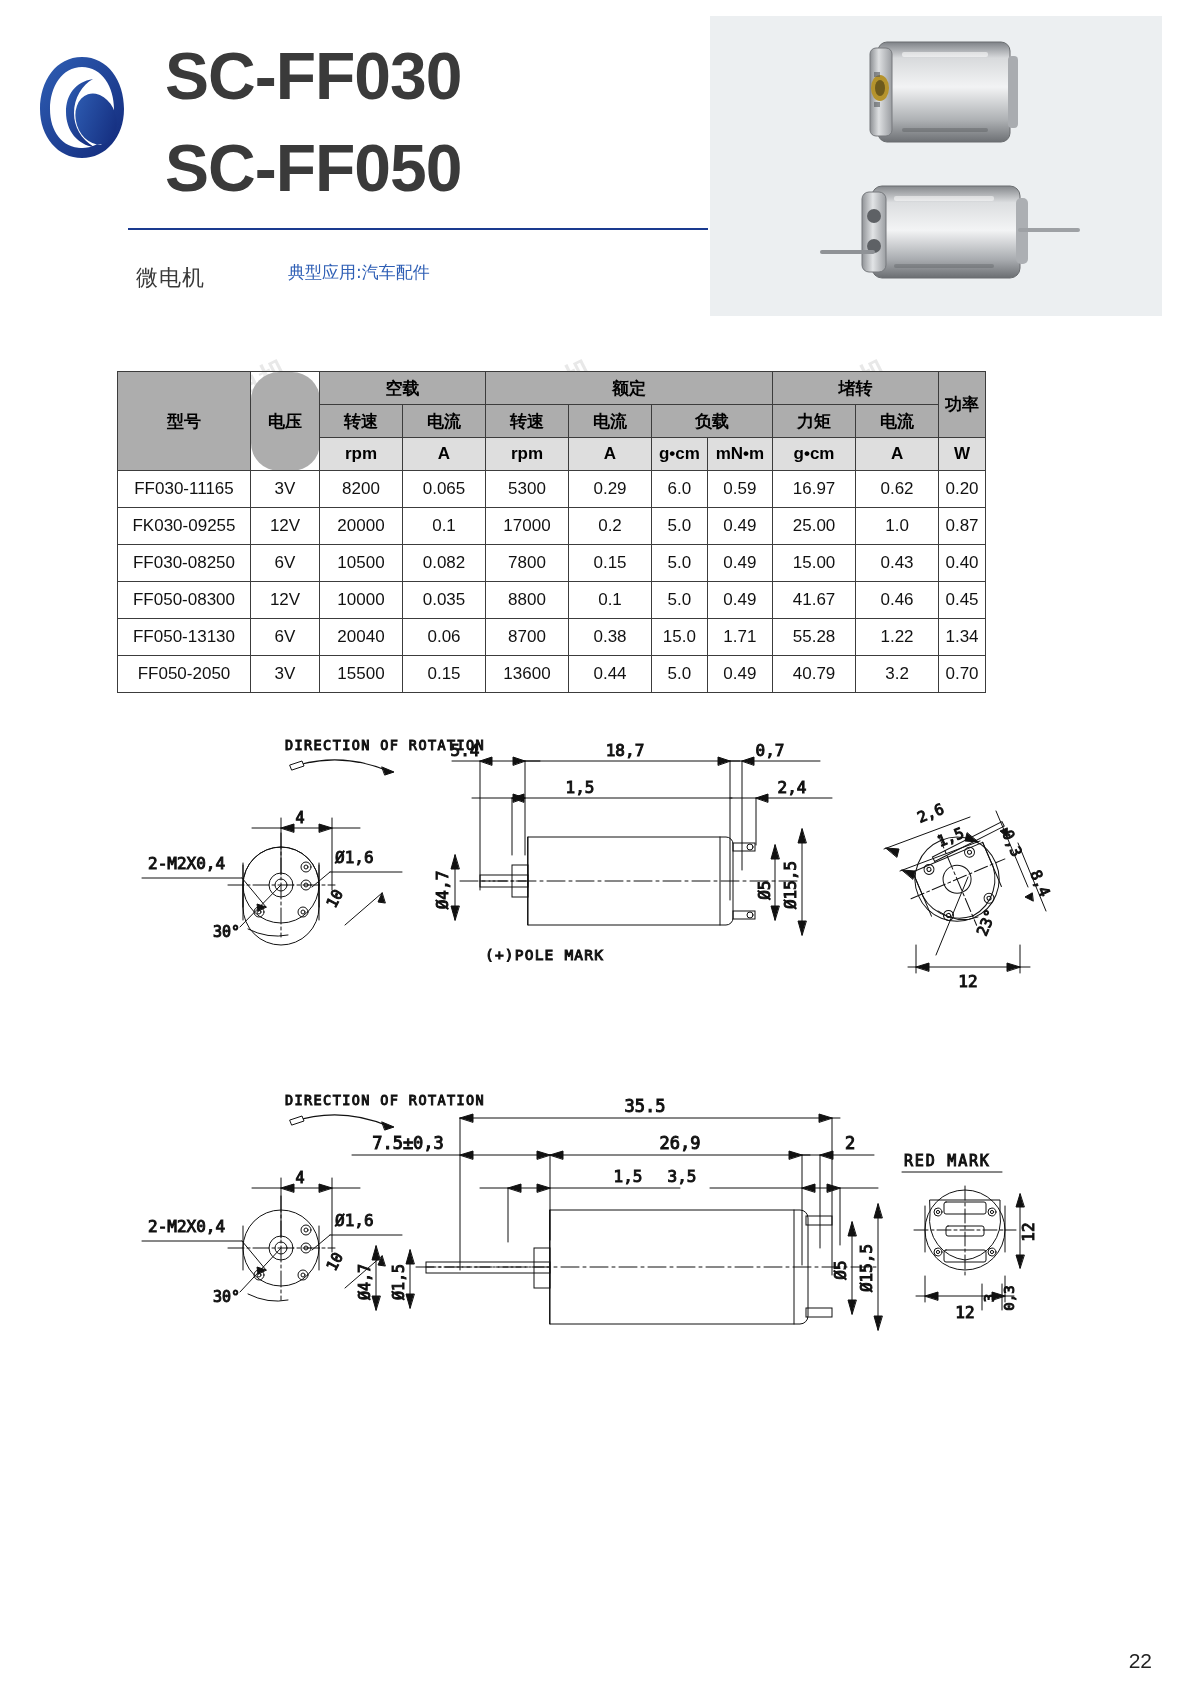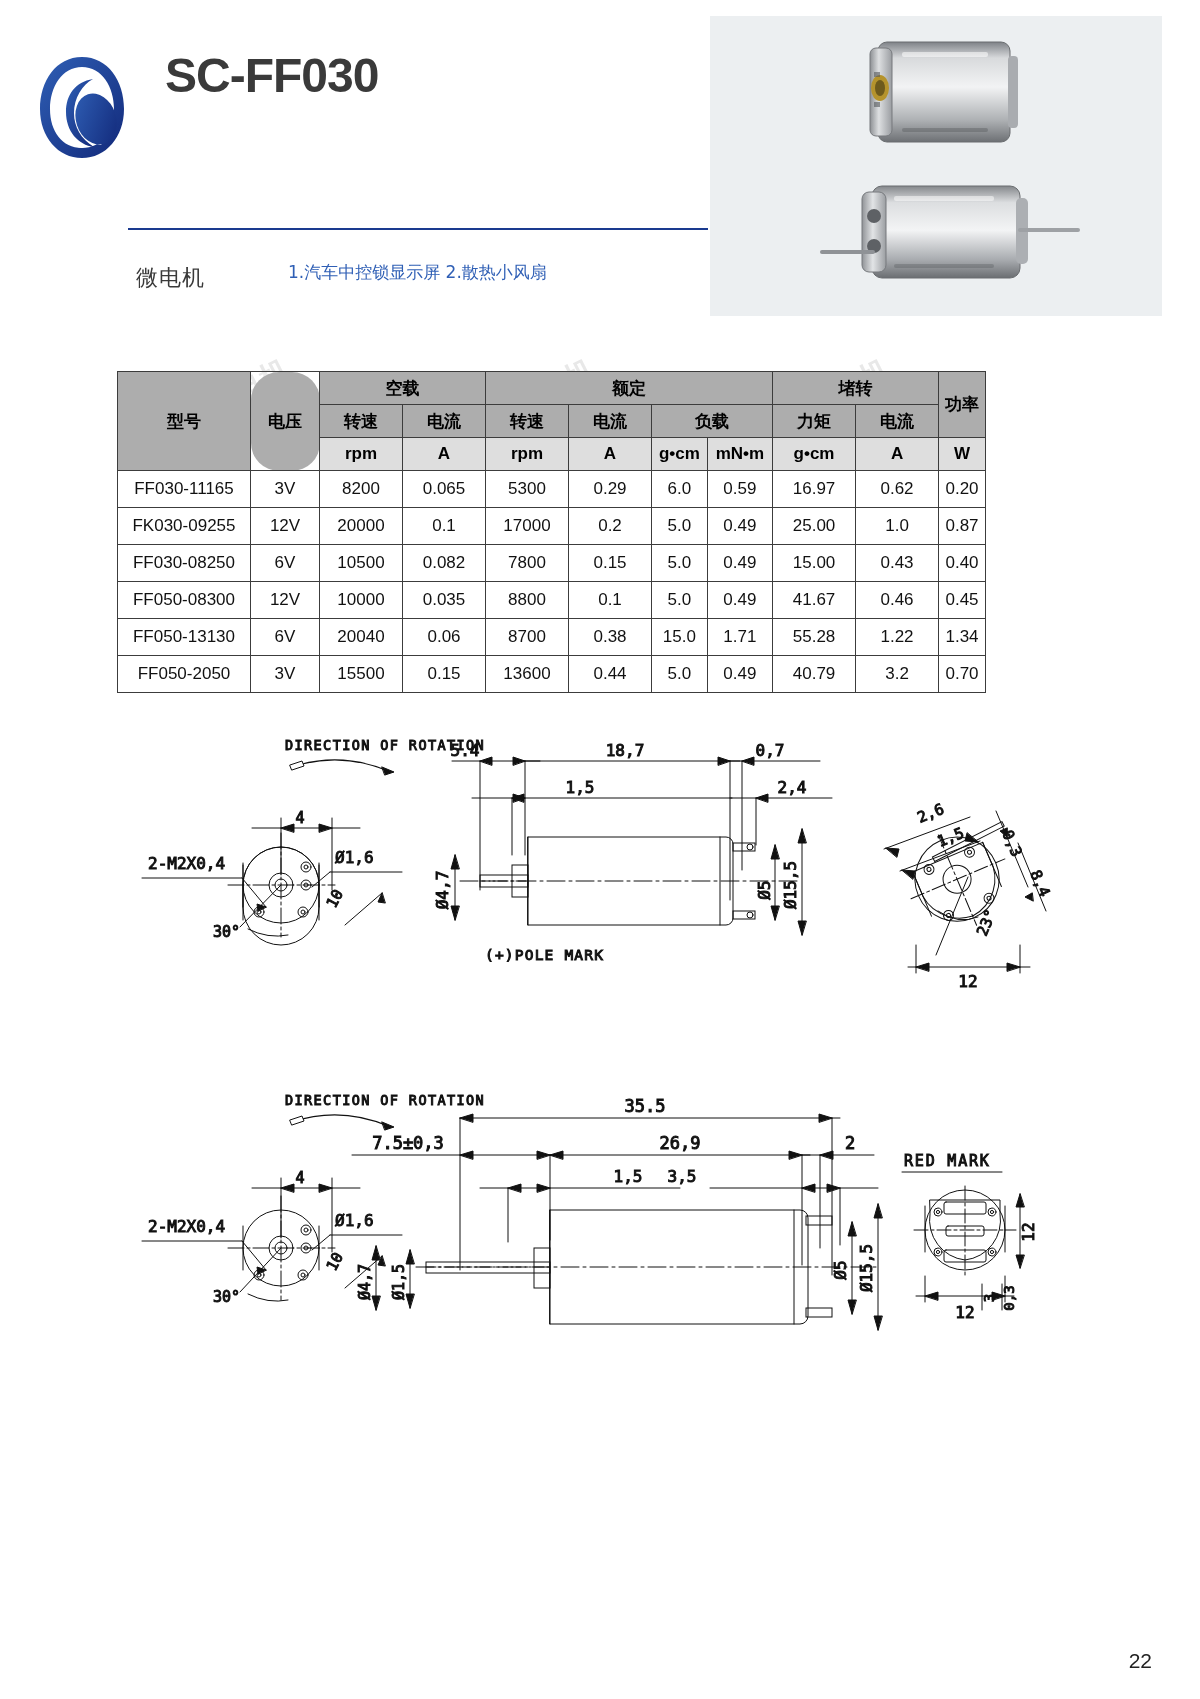--- a/index.html
+++ b/index.html
@@ -7,21 +7,21 @@
     width:1200px;height:1699px;background:#ffffff;
     font-family:"Liberation Sans", sans-serif;
     position:relative;overflow:hidden;
   }
   .page{position:relative;width:1200px;height:1699px;}
 
   
   .logo{position:absolute;left:38px;top:55px;width:88px;height:105px;}
   .title-block{position:absolute;left:165px;top:30px;}
   .title-line{
-    font-size:48px;font-weight:700;color:#3a3a3a;letter-spacing:-1px;
+    font-size:66px;font-weight:700;color:#3a3a3a;letter-spacing:-1px;
     line-height:92px;font-family:"Liberation Sans", sans-serif;
   }
   .hr-blue{
     position:absolute;left:128px;top:228px;width:580px;height:0;
     border-top:2.5px solid #1a3a8f;
   }
   .subtitle-row{position:absolute;left:136px;top:255px;width:600px;}
   .subtitle-cn{
     position:absolute;left:0;top:8px;font-size:22px;color:#3a3a3a;
     font-family:"DejaVu Sans", sans-serif;letter-spacing:1px;
@@ -101,28 +101,29 @@
                M44 12 C64 12 76 32 76 54 C76 76 64 93 44 93 C24 93 12 76 12 54 C12 32 24 12 44 12 Z" fill="url(#lg)"></path>
       <path d="M49 14 C28 16 16 34 16 55 C16 76 28 92 46 93 C30 86 23 72 23 55 C23 36 33 20 49 14 Z" fill="#ffffff"></path>
       <path d="M55 24 C37 27 28 40 28 57 C28 76 40 90 56 92 C43 84 36 72 36 58 C36 43 44 30 55 24 Z" fill="url(#lg)"></path>
       <path d="M61 32 C47 35 39 46 39 60 C39 76 50 89 64 90 C53 82 47 72 47 61 C47 48 53 38 61 32 Z" fill="#ffffff"></path>
       <ellipse cx="58" cy="64" rx="20" ry="26" fill="url(#lg)" transform="rotate(-18 58 64)"></ellipse>
     </svg>
   </div>
 
   <div class="title-block">
     <div class="title-line">SC-FF030</div>
+    <div class="title-line">SC-FF050</div>
   </div>
 
   <div class="hr-blue"></div>
 
   <div class="subtitle-row">
     <div class="subtitle-cn">微电机</div>
     <div class="apps">
-      <div>1.汽车中控锁显示屏    2.散热小风扇</div>
+      <div>典型应用:汽车配件</div>
     </div>
   </div>
 
   <div class="photo-panel">
     <svg class="motor-a" width="220" height="130" viewBox="0 0 220 130">
       <defs>
         <linearGradient id="mbodyA" x1="0" y1="0" x2="0" y2="1">
           <stop offset="0%" stop-color="#7e8287"></stop>
           <stop offset="16%" stop-color="#d8dadc"></stop>
           <stop offset="45%" stop-color="#f2f3f4"></stop>

